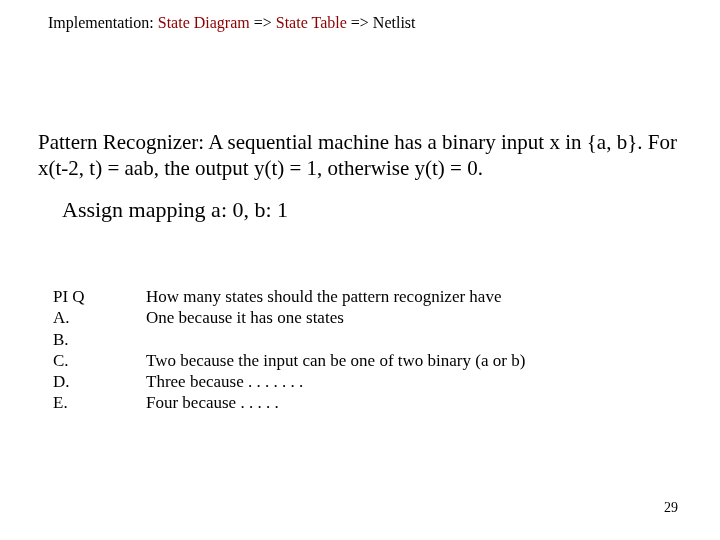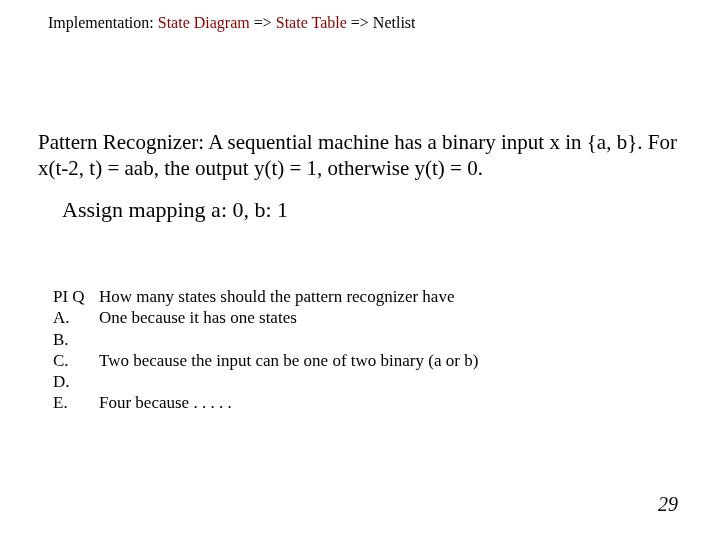--- a/index.html
+++ b/index.html
@@ -43,33 +43,33 @@
   }
   .question {
     position: absolute;
     top: 286px;
     left: 53px;
     font-size: 17px;
     line-height: 1.25;
   }
   .q-row {
     display: flex;
+    gap: 47px;
   }
   .q-label {
     width: 46px;
     flex-shrink: 0;
   }
   .q-text {
   }
   .page-num {
     position: absolute;
     bottom: 24px;
     right: 42px;
-    font-size: 20px;
-    font-style: italic;
+    font-size: 14px;
   }
 </style>
 </head>
 <body>
 
 <div class="slide">
 
   <div class="title">
     <span>Implementation: </span><span class="red">State Diagram</span><span> =&gt; </span><span class="red">State Table</span><span> =&gt; Netlist</span>
   </div>
@@ -89,20 +89,21 @@
     </div>
     <div class="q-row">
       <span class="q-label">B.</span>
     </div>
     <div class="q-row">
       <span class="q-label">C.</span>
       <span class="q-text">Two because the input can be one of two binary (a or b)</span>
     </div>
     <div class="q-row">
       <span class="q-label">D.</span>
+      <span class="q-text">Three because . . . . . . .</span>
     </div>
     <div class="q-row">
       <span class="q-label">E.</span>
       <span class="q-text">Four because . . . . .</span>
     </div>
   </div>
 
   <div class="page-num">29</div>
 
 </div>

